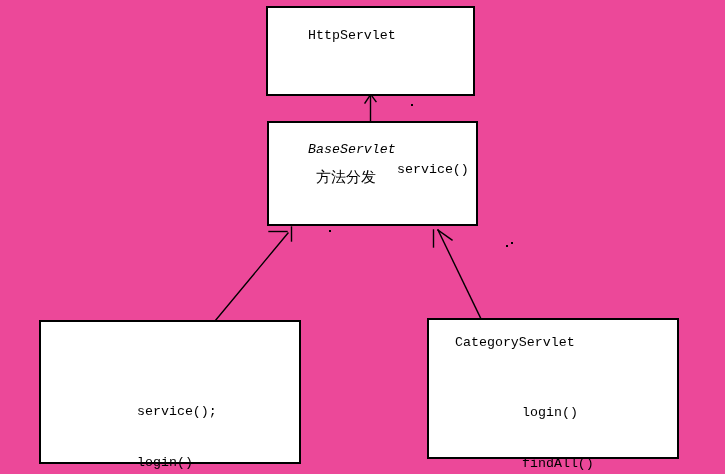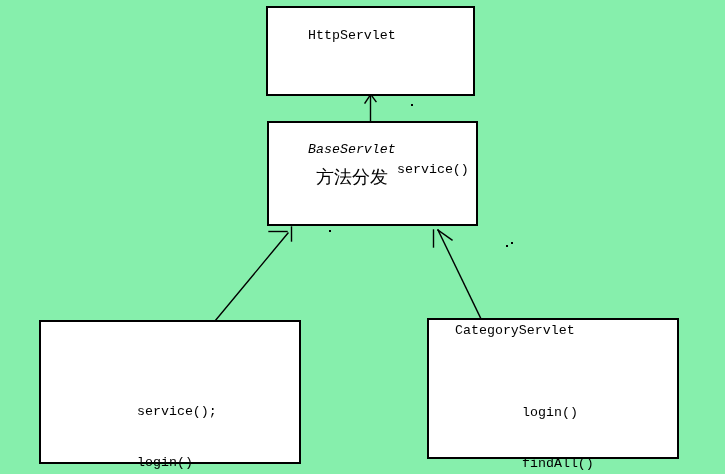--- a/index.html
+++ b/index.html
@@ -4,21 +4,21 @@
 <style>
   html, body {
     margin: 0;
     padding: 0;
     background: #ffffff;
   }
   .canvas {
     position: relative;
     width: 725px;
     height: 474px;
-    background: #86efac;
+    background: #ec4899;
     overflow: hidden;
     font-family: "Liberation Mono", "DejaVu Sans Mono", monospace;
     color: #000000;
   }
   .class-box {
     position: absolute;
     border: 2px solid #000000;
     box-sizing: border-box;
     background: #ffffff;
   }
@@ -32,27 +32,27 @@
     font-size: 13.3px;
     line-height: 17.3px;
     white-space: pre;
     letter-spacing: 0;
   }
   .title-http     { left: 308px; top: 27px; }
   .title-base     { left: 308px; top: 141px; font-style: italic; }
   .service-label  { left: 397px; top: 161px; }
   .dispatch-note  {
     left: 316px; top: 168px;
-    font-size: 18px;
+    font-size: 15px;
     line-height: 18px;
     font-family: "Liberation Sans", sans-serif;
   }
   .title-user     { left: 70px;  top: 333px; }
   .methods-user   { left: 137px; top: 368px; }
-  .title-category { left: 455px; top: 322px; text-align: right; }
+  .title-category { left: 455px; top: 334px; text-align: right; }
   .methods-cat    { left: 522px; top: 369px; }
 
   .arrow-layer {
     position: absolute;
     left: 0; top: 0;
     width: 725px;
     height: 474px;
   }
 </style>
 </head>

